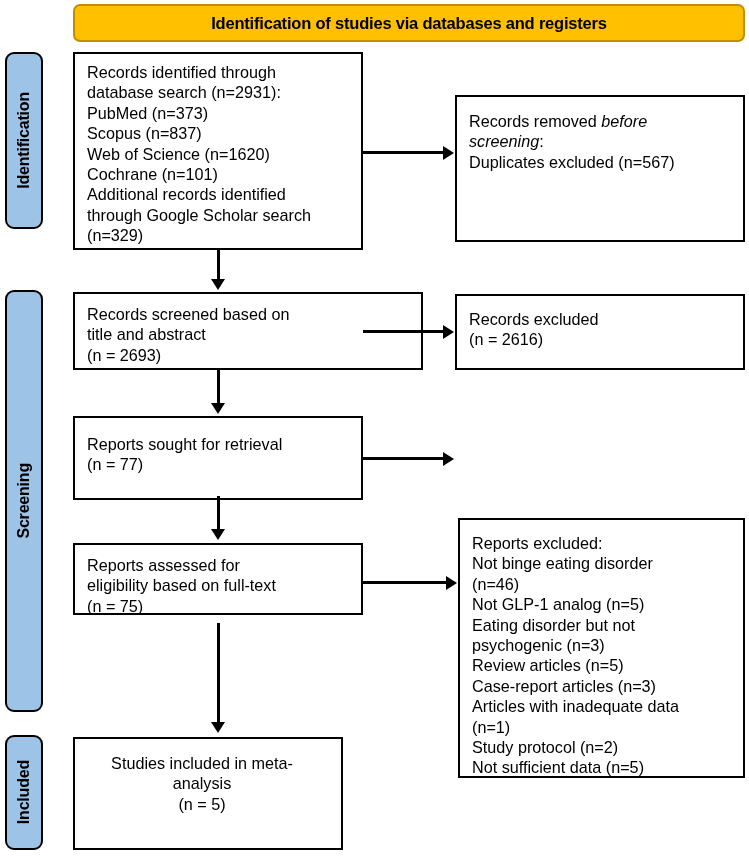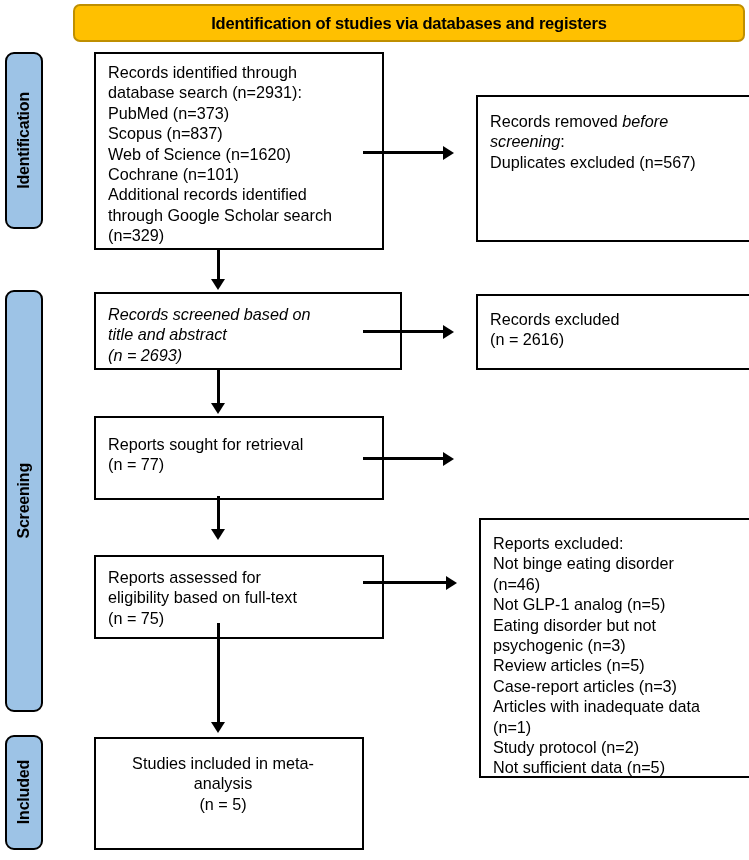--- a/index.html
+++ b/index.html
@@ -70,35 +70,34 @@
   #stage-screening     { top: 290px; height: 422px; }
   #stage-included      { top: 735px; height: 115px; }
 
   
   .box {
     position: absolute;
     background: #ffffff;
     border: 2.2px solid #000000;
     box-sizing: border-box;
     padding: 8px 24px 6px 12px;
-    margin-left: 21px;
   }
   .box-text {
     font-size: 16.2px;
     line-height: 1.26;
     color: #000000;
     white-space: pre-line;
   }
   .box-text .ital { font-style: italic; }
 
   
   #box-identified    { left: 73px; top: 52px;  width: 290px; height: 198px; }
-  #box-screened      { left: 73px; top: 292px; width: 308px; height: 78px;  padding-top: 10px; font-style: italic; }
+  #box-screened      { left: 73px; top: 292px; width: 350px; height: 78px;  padding-top: 10px; }
   #box-sought        { left: 73px; top: 416px; width: 290px; height: 84px;  padding-top: 16px; }
-  #box-assessed      { left: 73px; top: 555px; width: 290px; height: 84px;  padding-top: 10px; }
+  #box-assessed      { left: 73px; top: 543px; width: 290px; height: 72px;  padding-top: 10px; }
   #box-included      { left: 73px; top: 737px; width: 270px; height: 113px; padding-top: 14px; text-align: center; }
 
   
   #box-removed       { left: 455px; top: 95px;  width: 290px; height: 147px; padding-top: 14px; }
   #box-excluded-tiab { left: 455px; top: 294px; width: 290px; height: 76px;  padding-top: 13px; }
   #box-not-retrieved { left: 455px; top: 419px; width: 290px; height: 78px;  padding-top: 19px; }
   #box-excluded-full { left: 458px; top: 518px; width: 287px; height: 260px; padding-top: 13px; }
 
   
   .conn { position: absolute; background: #000000; }

